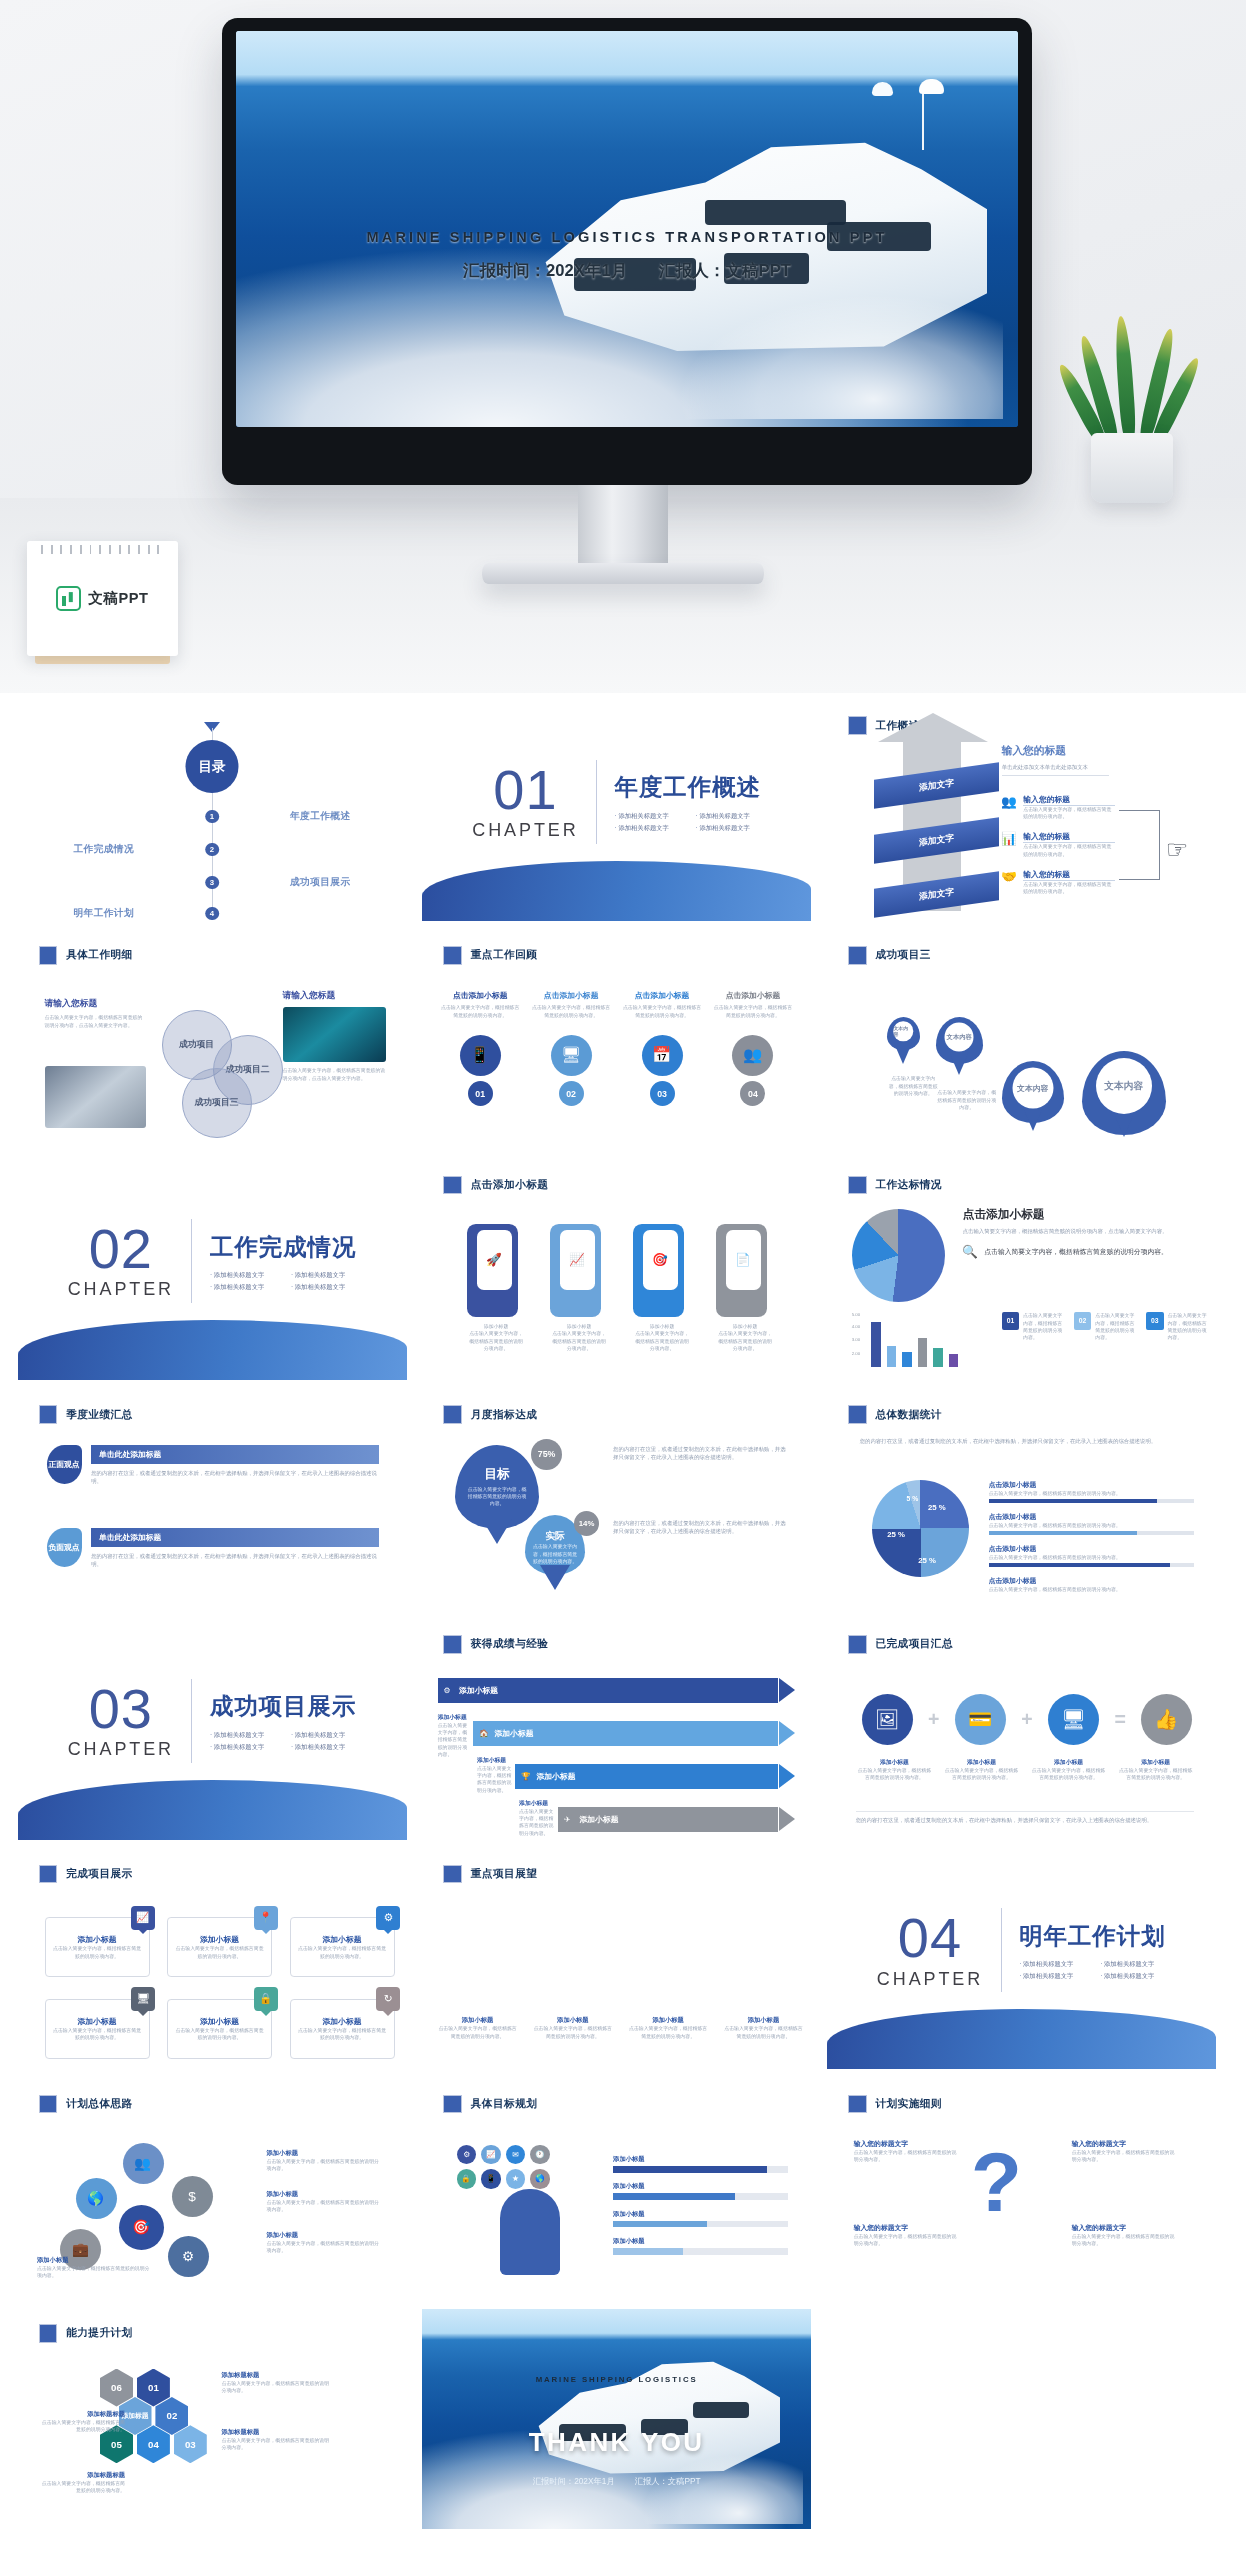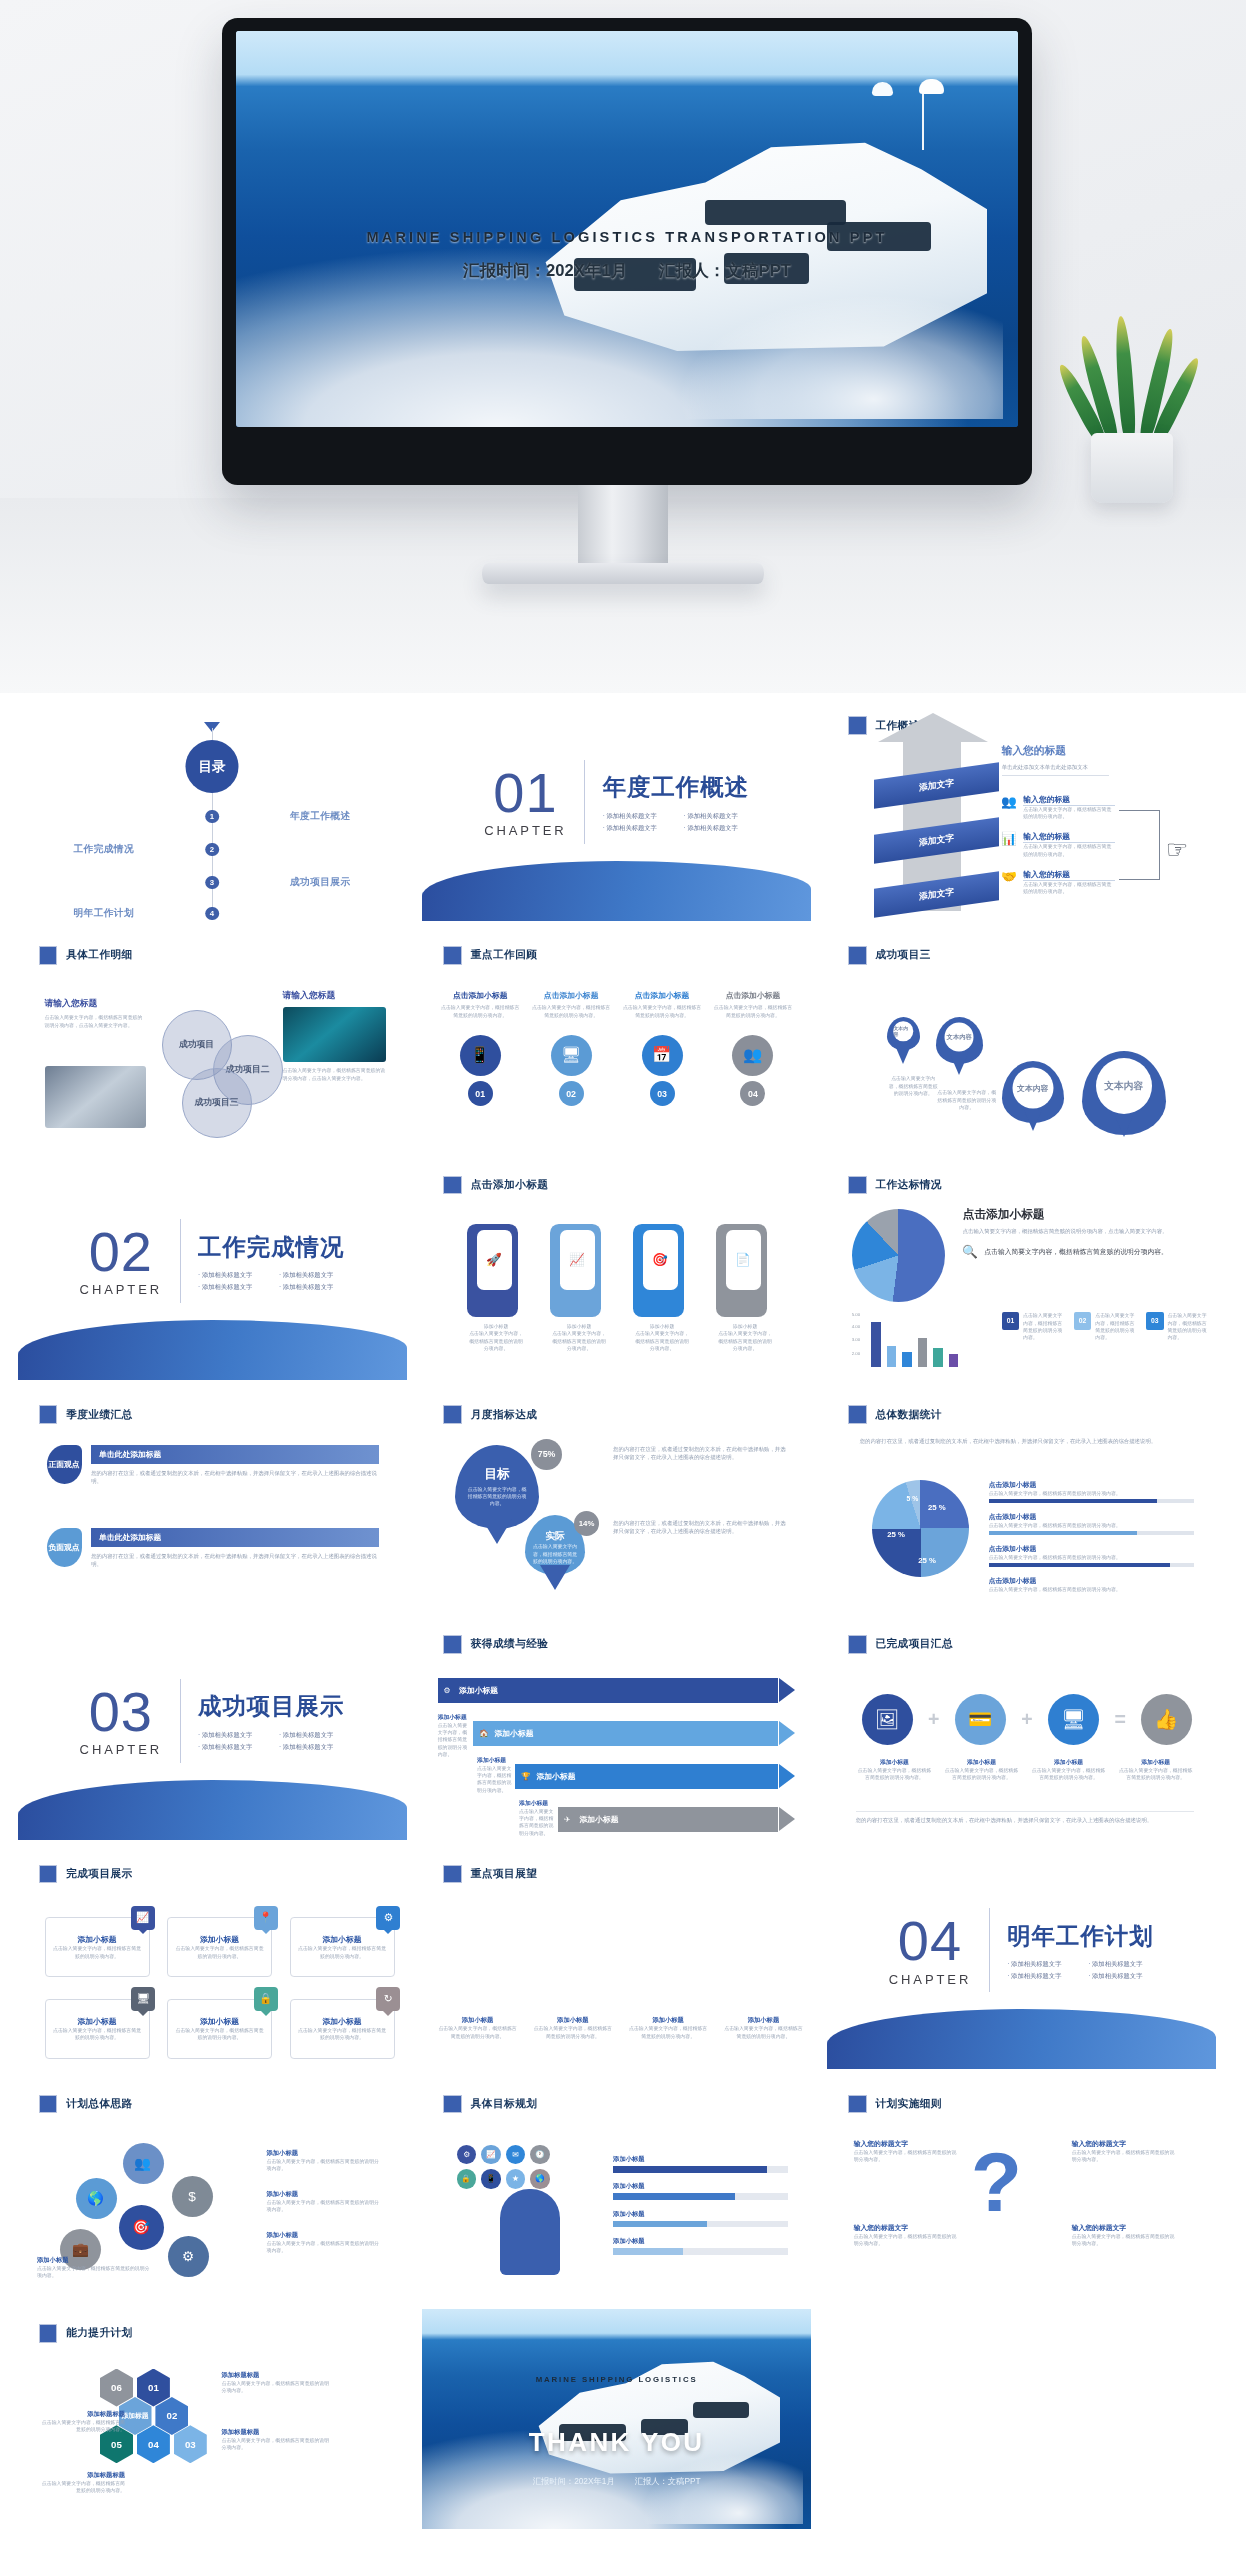--- a/index.html
+++ b/index.html
@@ -79,21 +79,21 @@
 
   .blue-wave { position:absolute; left:0; right:0; bottom:0; height:60px;
     background:linear-gradient(100deg,#2b4d9e,#3f79c8 55%,#5f97dd);
     border-radius:100% 100% 0 0 / 70px 56px 0 0; }
   .blue-wave2 { position:absolute; left:-9.7px; right:39px; bottom:0; height:47px;
     background:linear-gradient(100deg,#4a72c0,#7fa9e0); opacity:.55;
     border-radius:100% 100% 0 0 / 56px 47px 0 0; }
 
   .chapter { display:flex; align-items:center; justify-content:center; height:100%; gap:17.5px; padding-bottom:17.5px; }
   .ch-num { font-size:56px; font-weight:400; color:#40589c; line-height:.95; letter-spacing:1px; }
-  .ch-word { font-size:13px; letter-spacing:2.9px; color:#3f3f46; text-align:center; margin-top:3.9px; }
+  .ch-word { font-size:18px; letter-spacing:2.9px; color:#3f3f46; text-align:center; margin-top:3.9px; }
   .ch-div { width:1px; height:84px; background:#c3cbe0; }
   .ch-title { font-size:23.4px; font-weight:900; color:#2a4c96; letter-spacing:1px; }
   .ch-bul { display:grid; grid-template-columns:1fr 1fr; gap:2.9px 15.6px; margin-top:8.8px; }
   .ch-bul span { font-size:6.3px; color:#5a6b90; white-space:nowrap; }
   .ch-bul span::before { content:"· "; color:#7b8cb4; }
   .tiny { font-size:4.9px; line-height:1.5; color:#97a3b5; }
   .tiny2 { font-size:5.4px; line-height:1.55; color:#8c99ad; }
   .sm-title { font-size:7.8px; font-weight:800; color:#2c55a4; }
 
   
@@ -193,20 +193,28 @@
         <div class="hero-sub">
           <span>汇报时间：202X年1月</span>
           <span>汇报人：文稿PPT</span>
         </div>
       </div>
     </div>
   </div>
   <div class="stand-neck"></div>
   <div class="stand-base"></div>
 
+  <div class="calendar">
+    <div class="cal-tan"></div>
+    <div class="cal-page">
+      <span class="cal-logo"></span>
+      <span class="cal-name">文稿PPT</span>
+    </div>
+    <div class="cal-rings"></div>
+  </div>
 
   <div class="plant">
     <div class="leaf" style="left:49px;height:125px;transform:rotate(-4deg);"></div>
     <div class="leaf" style="left:33px;height:109px;transform:rotate(-16deg);"></div>
     <div class="leaf" style="left:64px;height:115px;transform:rotate(13deg);"></div>
     <div class="leaf" style="left:21.4px;height:86px;transform:rotate(-28deg);"></div>
     <div class="leaf" style="left:76px;height:92px;transform:rotate(26deg);"></div>
     <div class="pot"></div>
   </div>
 </div>

